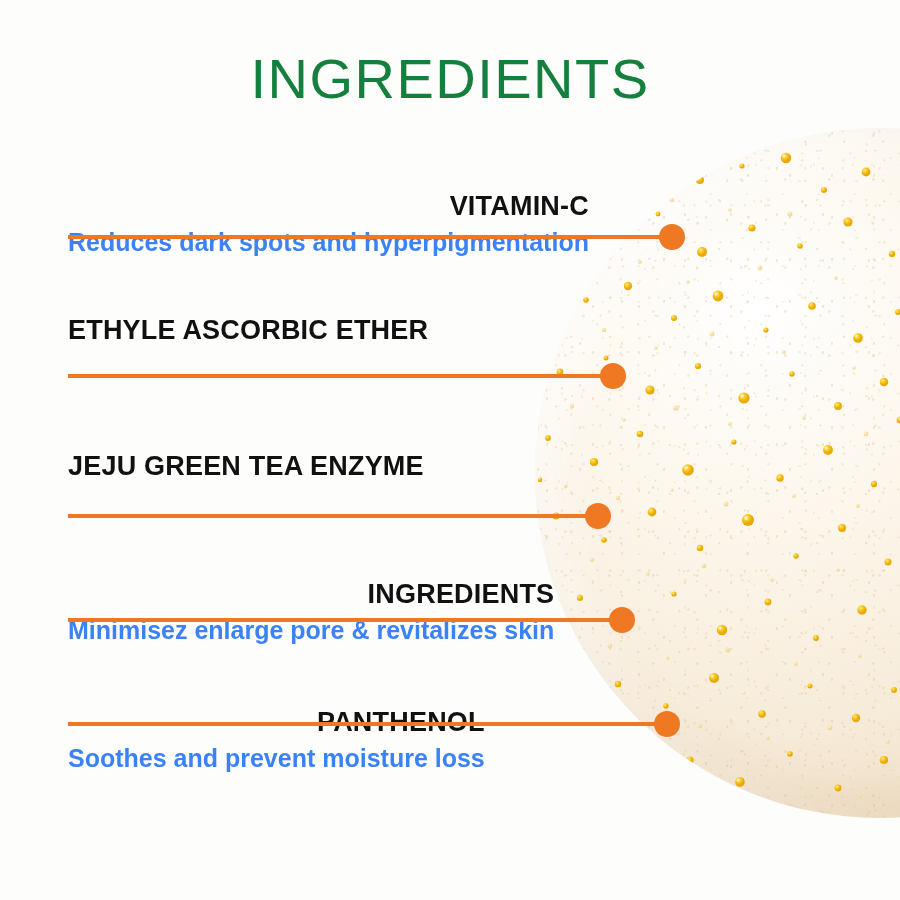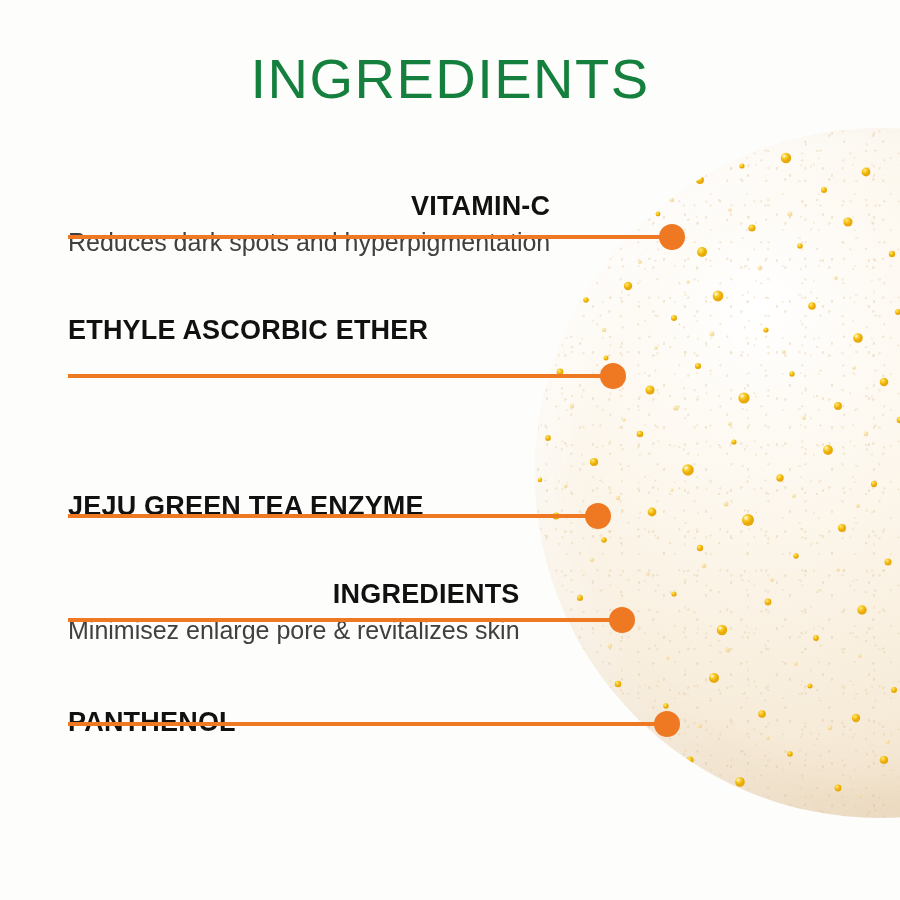--- a/index.html
+++ b/index.html
@@ -111,22 +111,22 @@
     font-weight: 700;
     letter-spacing: .2px;
     color: #111111;
     white-space: nowrap;
     line-height: 1.05;
     margin: 0 0 6px 0;
     text-align: right;
   }
   .ing-desc {
     font-size: 25px;
-    font-weight: 400;
-    color: #404040;
+    font-weight: 700;
+    color: #3b82f6;
     line-height: 1.26;
     margin: 7px 0 0 0;
     max-width: 560px;
   }
 
   
   .leader {
     position: absolute;
     height: 4px;
     background: #ef7822;
@@ -305,32 +305,33 @@
   </div>
   <div class="leader" style="left:68px; top:235px; width:604px;"></div>
   <div class="leader-dot" style="left:659px; top:224px;"></div>
 
   <div class="ing" style="top:316px;">
     <div class="ing-name">ETHYLE ASCORBIC ETHER</div>
   </div>
   <div class="leader" style="left:68px; top:374px; width:545px;"></div>
   <div class="leader-dot" style="left:600px; top:363px;"></div>
 
-  <div class="ing" style="top:492px;">
+  <div class="ing" style="top:452px;">
     <div class="ing-name">JEJU GREEN TEA ENZYME</div>
   </div>
   <div class="leader" style="left:68px; top:514px; width:530px;"></div>
   <div class="leader-dot" style="left:585px; top:503px;"></div>
 
   <div class="ing" style="top:580px;">
     <div class="ing-name">INGREDIENTS</div>
     <div class="ing-desc">Minimisez enlarge pore &amp; revitalizes skin</div>
   </div>
   <div class="leader" style="left:68px; top:618px; width:554px;"></div>
   <div class="leader-dot" style="left:609px; top:607px;"></div>
 
   <div class="ing" style="top:708px;">
     <div class="ing-name">PANTHENOL</div>
+    <div class="ing-desc">Soothes and prevent moisture loss</div>
   </div>
   <div class="leader" style="left:68px; top:722px; width:599px;"></div>
   <div class="leader-dot" style="left:654px; top:711px;"></div>
 
 </div>
 
 </body></html>

